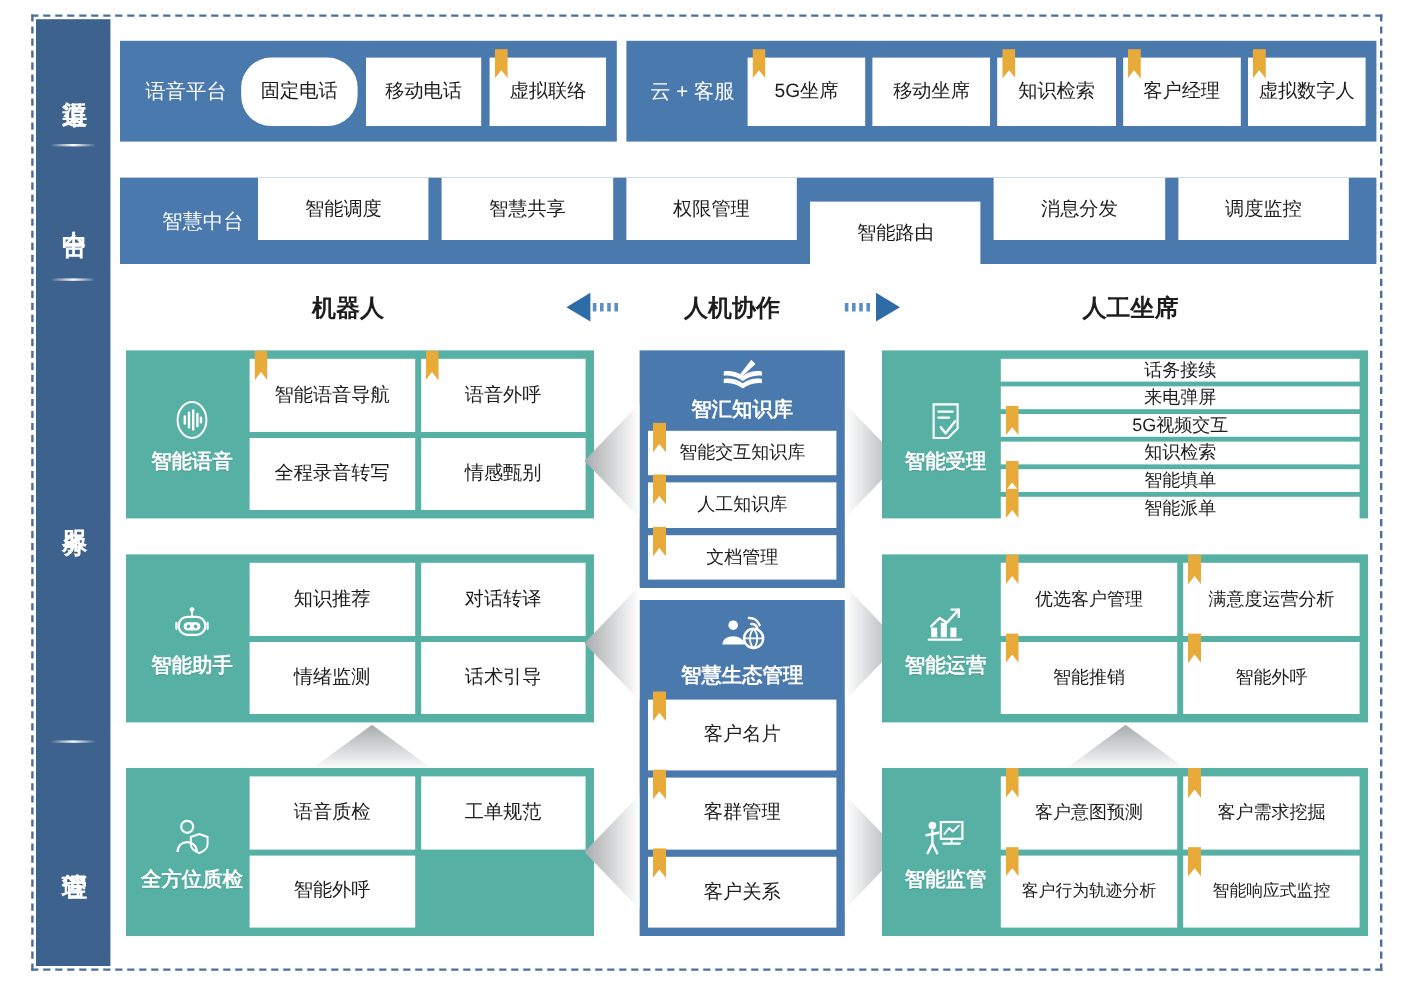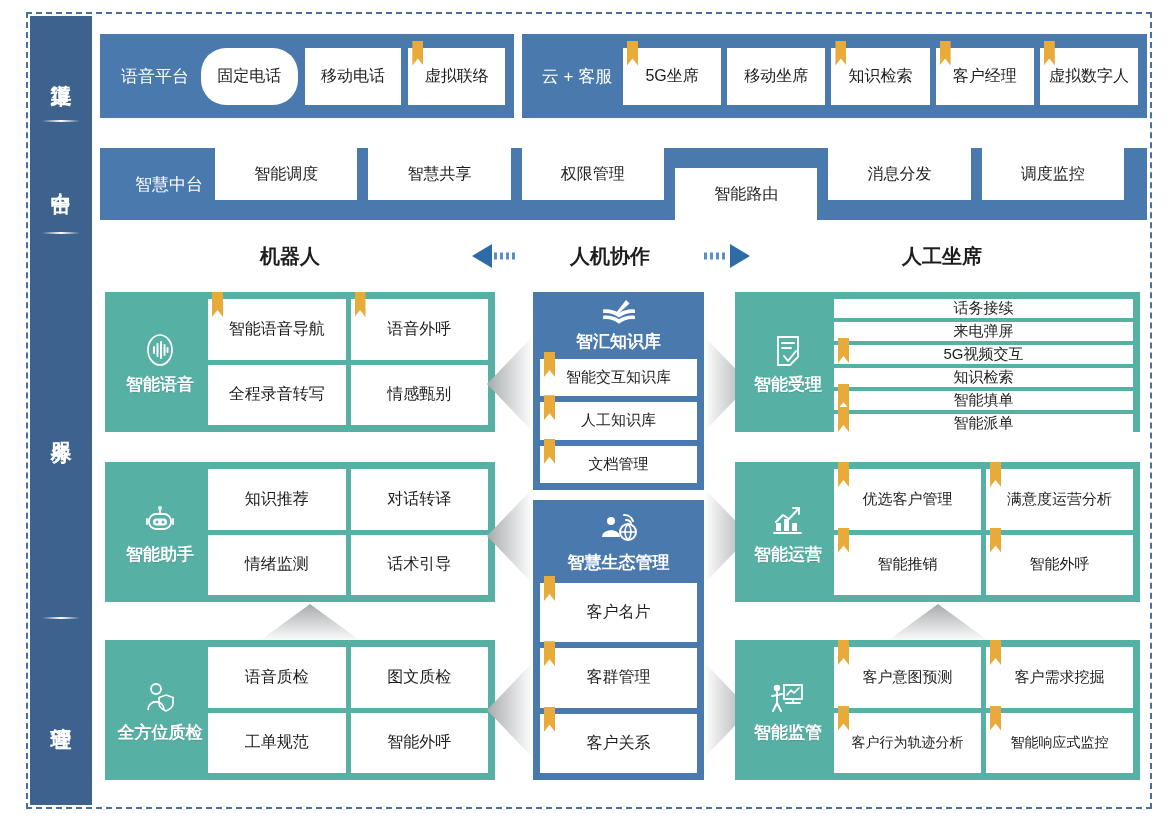--- a/index.html
+++ b/index.html
@@ -315,23 +315,20 @@
       <svg class="grp-ico" viewBox="0 0 42 42">
         <circle cx="17" cy="12" r="5" fill="none" stroke="#fff" stroke-width="1.8"></circle>
         <path d="M9 33 C9 22 25 22 25 33" fill="none" stroke="#fff" stroke-width="1.8"></path>
         <path d="M27 18 l7 2.5 v6 c0 4 -3.5 6 -7 7.5 c-3.5 -1.5 -7 -3.5 -7 -7.5 v-6 z" fill="none" stroke="#fff" stroke-width="1.6"></path>
       </svg>
       <div class="grp-label">全方位质检</div>
     </div>
     <div class="grp-grid" style="grid-template-columns:1fr 1fr; grid-template-rows:1fr 1fr;">
       <div class="cell">
         <span>语音质检</span>
-      </div>
-      <div class="cell">
-        <span>图文质检</span>
       </div>
       <div class="cell">
         <span>工单规范</span>
       </div>
       <div class="cell">
         <span>智能外呼</span>
       </div>
     </div>
   </div>
 

